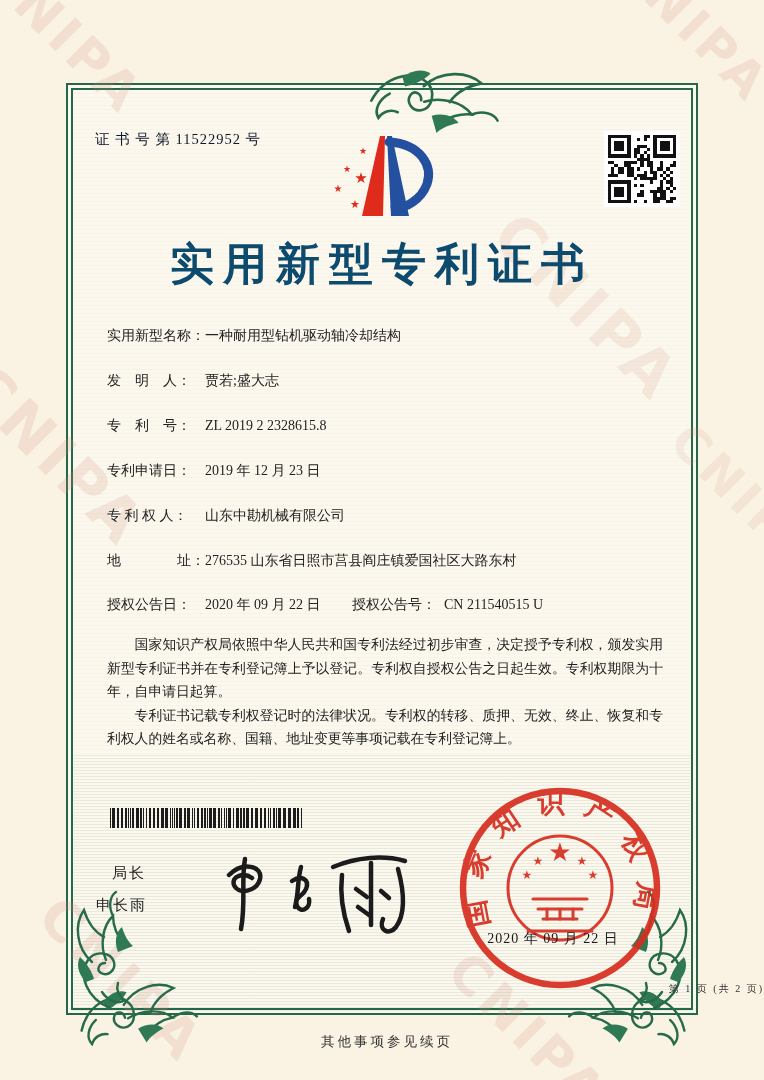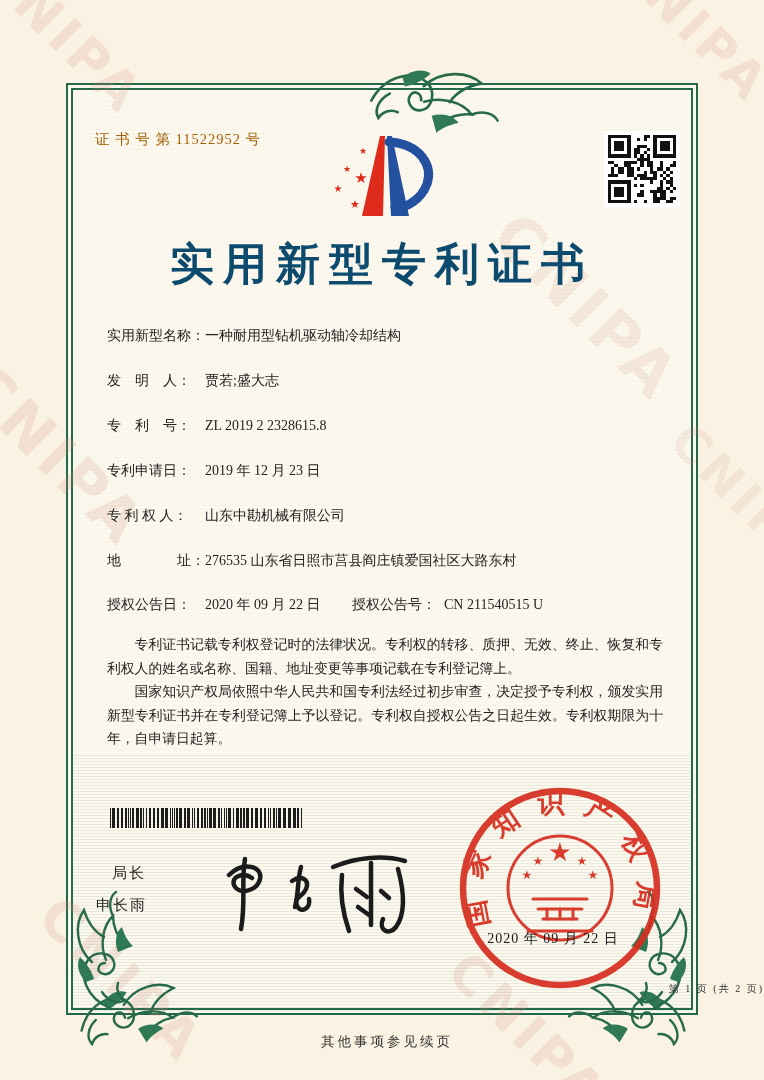--- a/index.html
+++ b/index.html
@@ -45,21 +45,21 @@
   .waves-soft{
     position:absolute;left:72px;top:89px;width:620px;height:666px;z-index:2;
     background:repeating-linear-gradient(to bottom,
       rgba(118,158,134,0.05) 0px,rgba(118,158,134,0.05) 1px,
       transparent 1px,transparent 4px);
     pointer-events:none;
   }
 
   
   .content{position:absolute;inset:0;z-index:3;}
-  .cert-no{position:absolute;left:95px;top:130px;font-size:14.5px;color:#a16207;letter-spacing:1px;}
+  .cert-no{position:absolute;left:95px;top:130px;font-size:14.5px;color:#0f172a;letter-spacing:1px;}
   .title{
     position:absolute;left:0;right:0;top:235px;text-align:center;
     font-size:44px;font-weight:bold;color:#0c4a6e;letter-spacing:9px;
   }
   .row{position:absolute;left:107px;font-size:14px;color:#222;white-space:nowrap;text-decoration:underline;}
   .lab{display:inline-block;min-width:98px;}
   .val{display:inline-block;}
   .pair2{position:absolute;left:245px;}
   .paras{
     position:absolute;left:107px;top:633px;width:556px;
@@ -291,22 +291,22 @@
       <span class="lab">地　　　　址：</span><span class="val">276535 山东省日照市莒县阎庄镇爱国社区大路东村</span>
     </div>
     <div class="row" style="top:596px">
       <span class="lab">授权公告日：</span><span class="val">2020 年 09 月 22 日</span>
       <span class="pair2">
         <span class="lab" style="min-width:0;margin-right:8px;">授权公告号：</span><span class="val">CN 211540515 U</span>
       </span>
     </div>
 
     <div class="paras">
+      <p>国家知识产权局依照中华人民共和国专利法经过初步审查，决定授予专利权，颁发实用新型专利证书并在专利登记簿上予以登记。专利权自授权公告之日起生效。专利权期限为十年，自申请日起算。</p>
       <p>专利证书记载专利权登记时的法律状况。专利权的转移、质押、无效、终止、恢复和专利权人的姓名或名称、国籍、地址变更等事项记载在专利登记簿上。</p>
-      <p>国家知识产权局依照中华人民共和国专利法经过初步审查，决定授予专利权，颁发实用新型专利证书并在专利登记簿上予以登记。专利权自授权公告之日起生效。专利权期限为十年，自申请日起算。</p>
     </div>
 
     <svg class="abs z3 deco" style="left:110px;top:808px;" width="196" height="20" viewBox="0 0 196 20">
       <g id="barcode-bars" fill="#1c1c1c">
           <rect x="0" y="0" width="1" height="20"></rect>
           <rect x="2" y="0" width="3" height="20"></rect>
           <rect x="7" y="0" width="2" height="20"></rect>
           <rect x="11" y="0" width="2" height="20"></rect>
           <rect x="15" y="0" width="2" height="20"></rect>
           <rect x="18" y="0" width="1" height="20"></rect>

